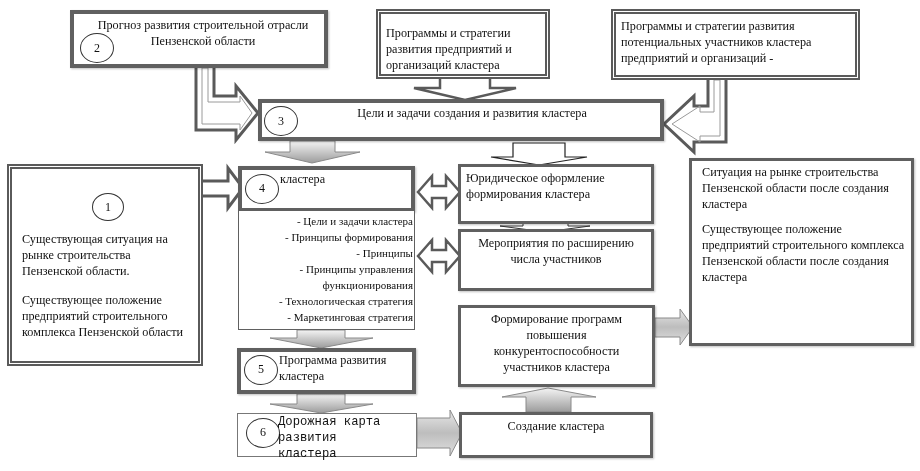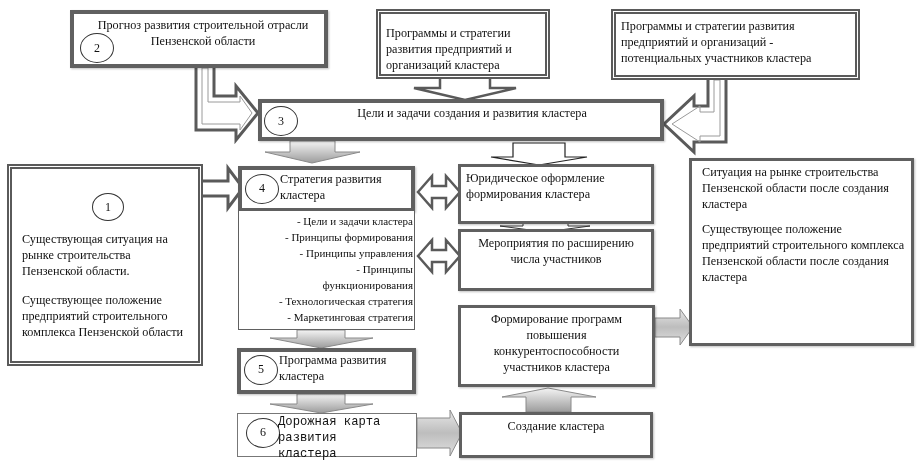--- a/index.html
+++ b/index.html
@@ -75,22 +75,22 @@
   <div class="txt" style="left:5px; top:5px; width:160px;margin-top:6px;">
     <span class="list-line">Программы и стратегии</span>
     <span class="list-line">развития  предприятий и</span>
     <span class="list-line">организаций кластера</span>
   </div>
 </div>
 
 <div class="box dbl" style="left:611px; top:9px; width:249px; height:71px;">
   <div class="txt" style="left:5px; top:4px; width:235px;">
     <span class="list-line">Программы и стратегии развития</span>
+    <span class="list-line">потенциальных участников кластера</span>
     <span class="list-line">предприятий и организаций -</span>
-    <span class="list-line">потенциальных участников кластера</span>
   </div>
 </div>
 
 <div class="box thick" style="left:258px; top:99px; width:406px; height:42px;">
   <div class="num" style="left:2px; top:3px; width:34px; height:30px; line-height:28px;">3</div>
   <div class="txt center" style="left:60px; top:2px; width:300px;">Цели и задачи создания и развития кластера</div>
 </div>
 
 <div class="box dbl" style="left:7px; top:164px; width:196px; height:202px;">
   <div class="num" style="left:80px; top:24px; width:32px; height:28px; line-height:26px;">1</div>
@@ -101,31 +101,30 @@
     <span class="list-line" style="height:13px;"></span>
     <span class="list-line">Существующее положение</span>
     <span class="list-line">предприятий строительного</span>
     <span class="list-line">комплекса Пензенской области</span>
   </div>
 </div>
 
 <div class="box thick" style="left:238px; top:166px; width:177px; height:46px;">
   <div class="num" style="left:3px; top:4px; width:34px; height:30px; line-height:26px;">4</div>
   <div class="txt" style="left:38px; top:1px; width:135px;">
-    <span class="list-line">Стратегия развития</span>
     <span class="list-line">кластера</span>
   </div>
 </div>
 
 <div class="box thin" style="left:238px; top:211px; width:177px; height:119px; border-width:1.5px; border-top:none;">
   <div class="txt" style="left:6px; top:2px; width:168px; font-size:11px; line-height:16px;text-align:right;">
     <span class="list-line">- Цели и задачи кластера</span>
     <span class="list-line">- Принципы формирования</span>
+    <span class="list-line">- Принципы</span>
     <span class="list-line">- Принципы управления</span>
-    <span class="list-line">- Принципы</span>
     <span class="list-line">функционирования</span>
     <span class="list-line">- Технологическая стратегия</span>
     <span class="list-line">- Маркетинговая стратегия</span>
   </div>
 </div>
 
 <div class="box thick" style="left:458px; top:164px; width:196px; height:60px; border-width:3px;">
   <div class="txt" style="left:5px; top:3px; width:185px;">
     <span class="list-line">Юридическое оформление</span>
     <span class="list-line">формирования кластера</span>

